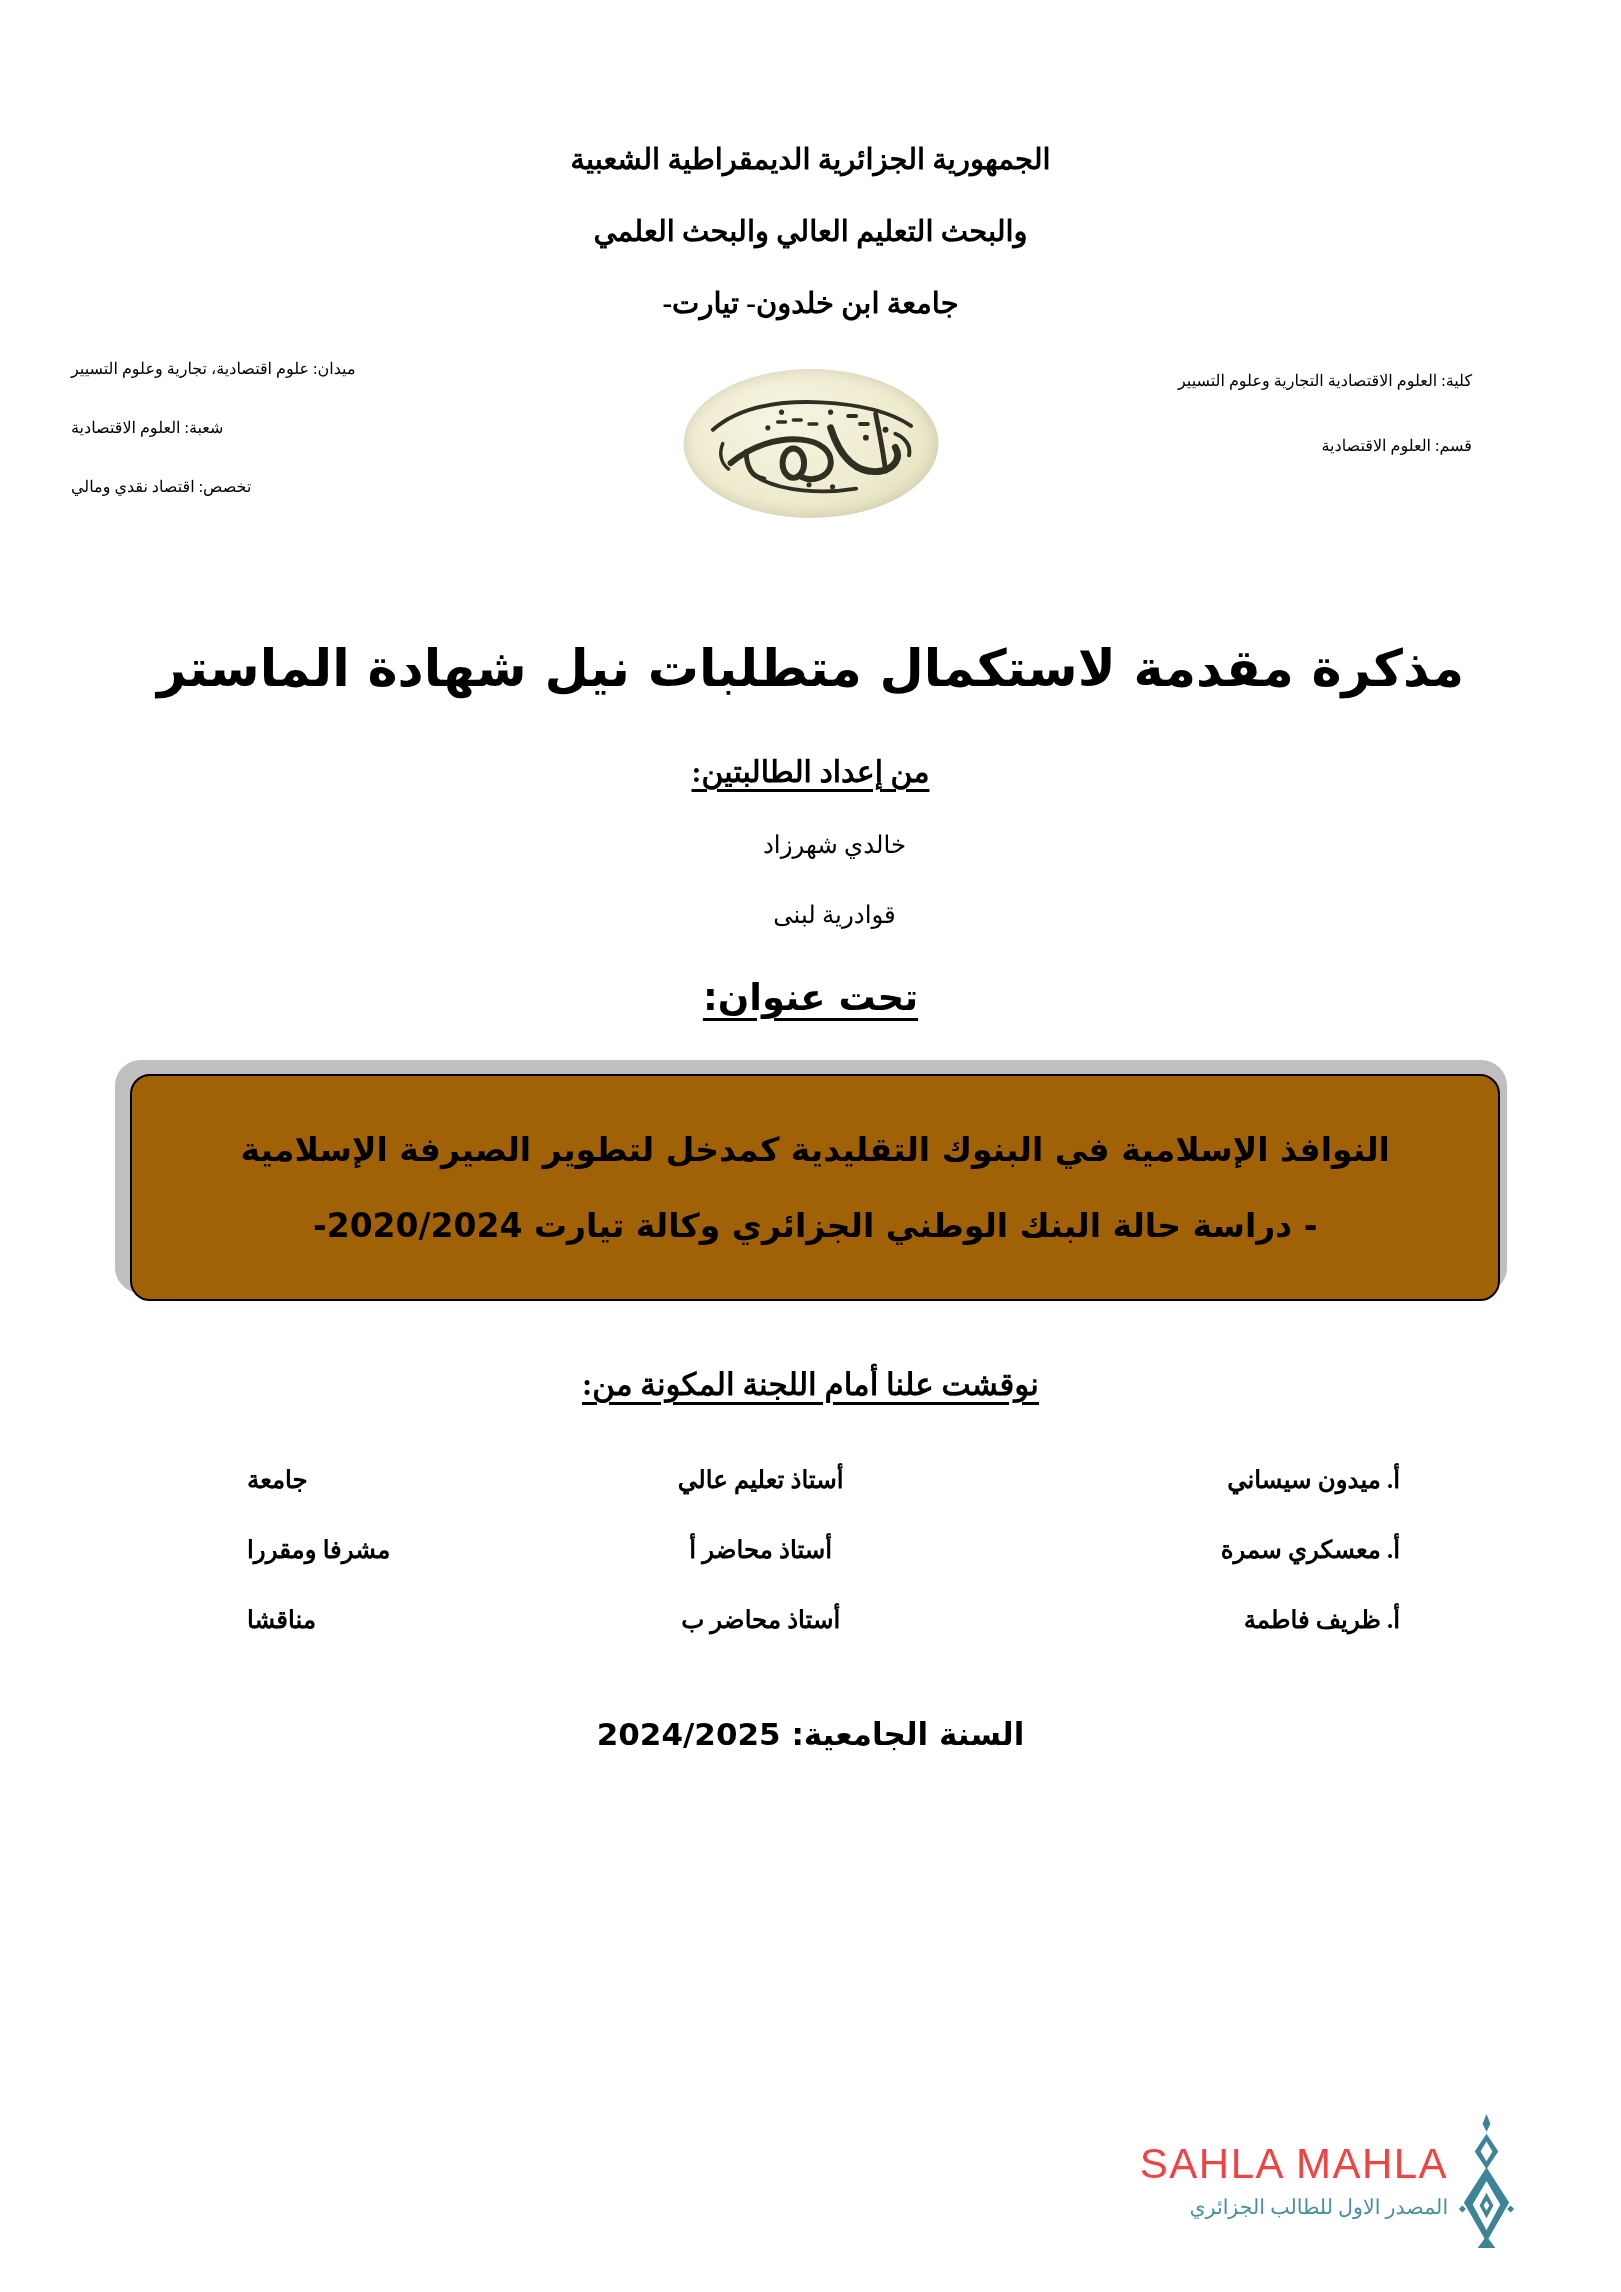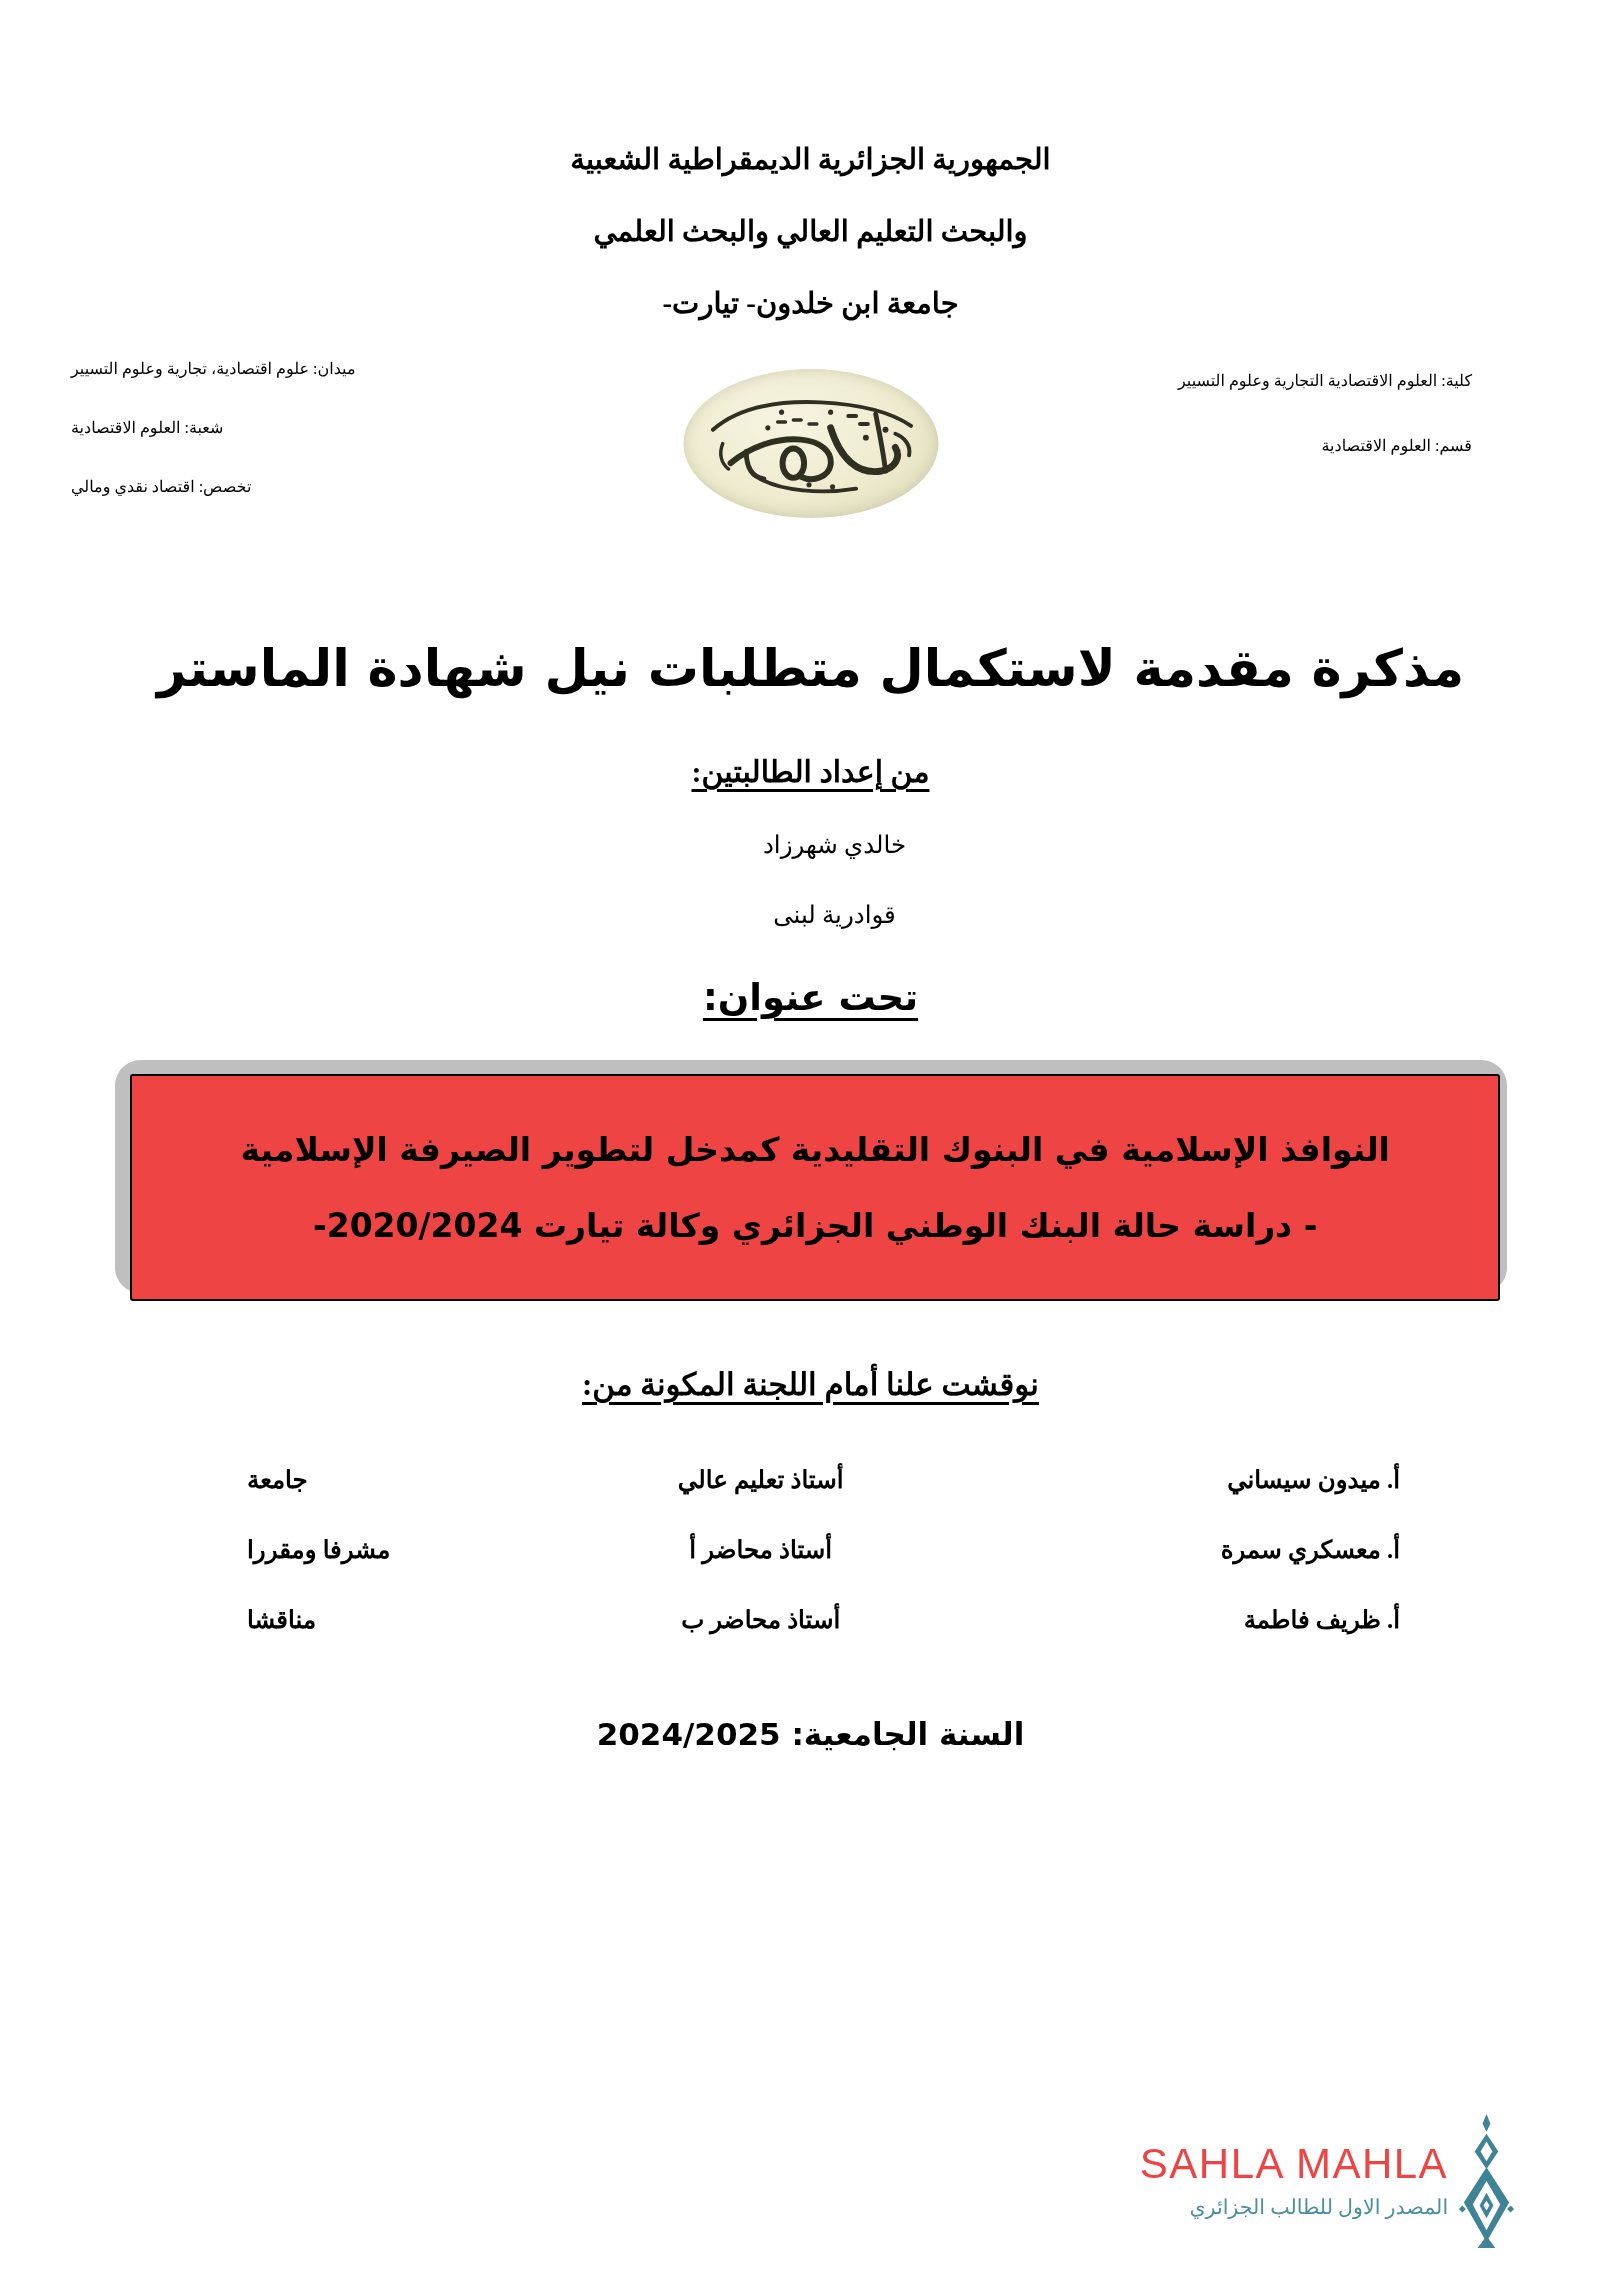--- a/index.html
+++ b/index.html
@@ -138,22 +138,22 @@
     border-radius: 25.5px;
     background: #bfbfbf;
   }
   .title-box {
     position: absolute;
     left: 15.7px;
     top: 13.7px;
     width: 1370px;
     height: 227px;
     border: 2.9px solid #000;
-    border-radius: 3px;
-    background: #ef4444;
+    border-radius: 20px;
+    background: #a16207;
     box-sizing: border-box;
     display: flex;
     flex-direction: column;
     justify-content: center;
     align-items: center;
   }
   .title-line {
     font-size: 33px;
     font-weight: bold;
     text-align: center;

